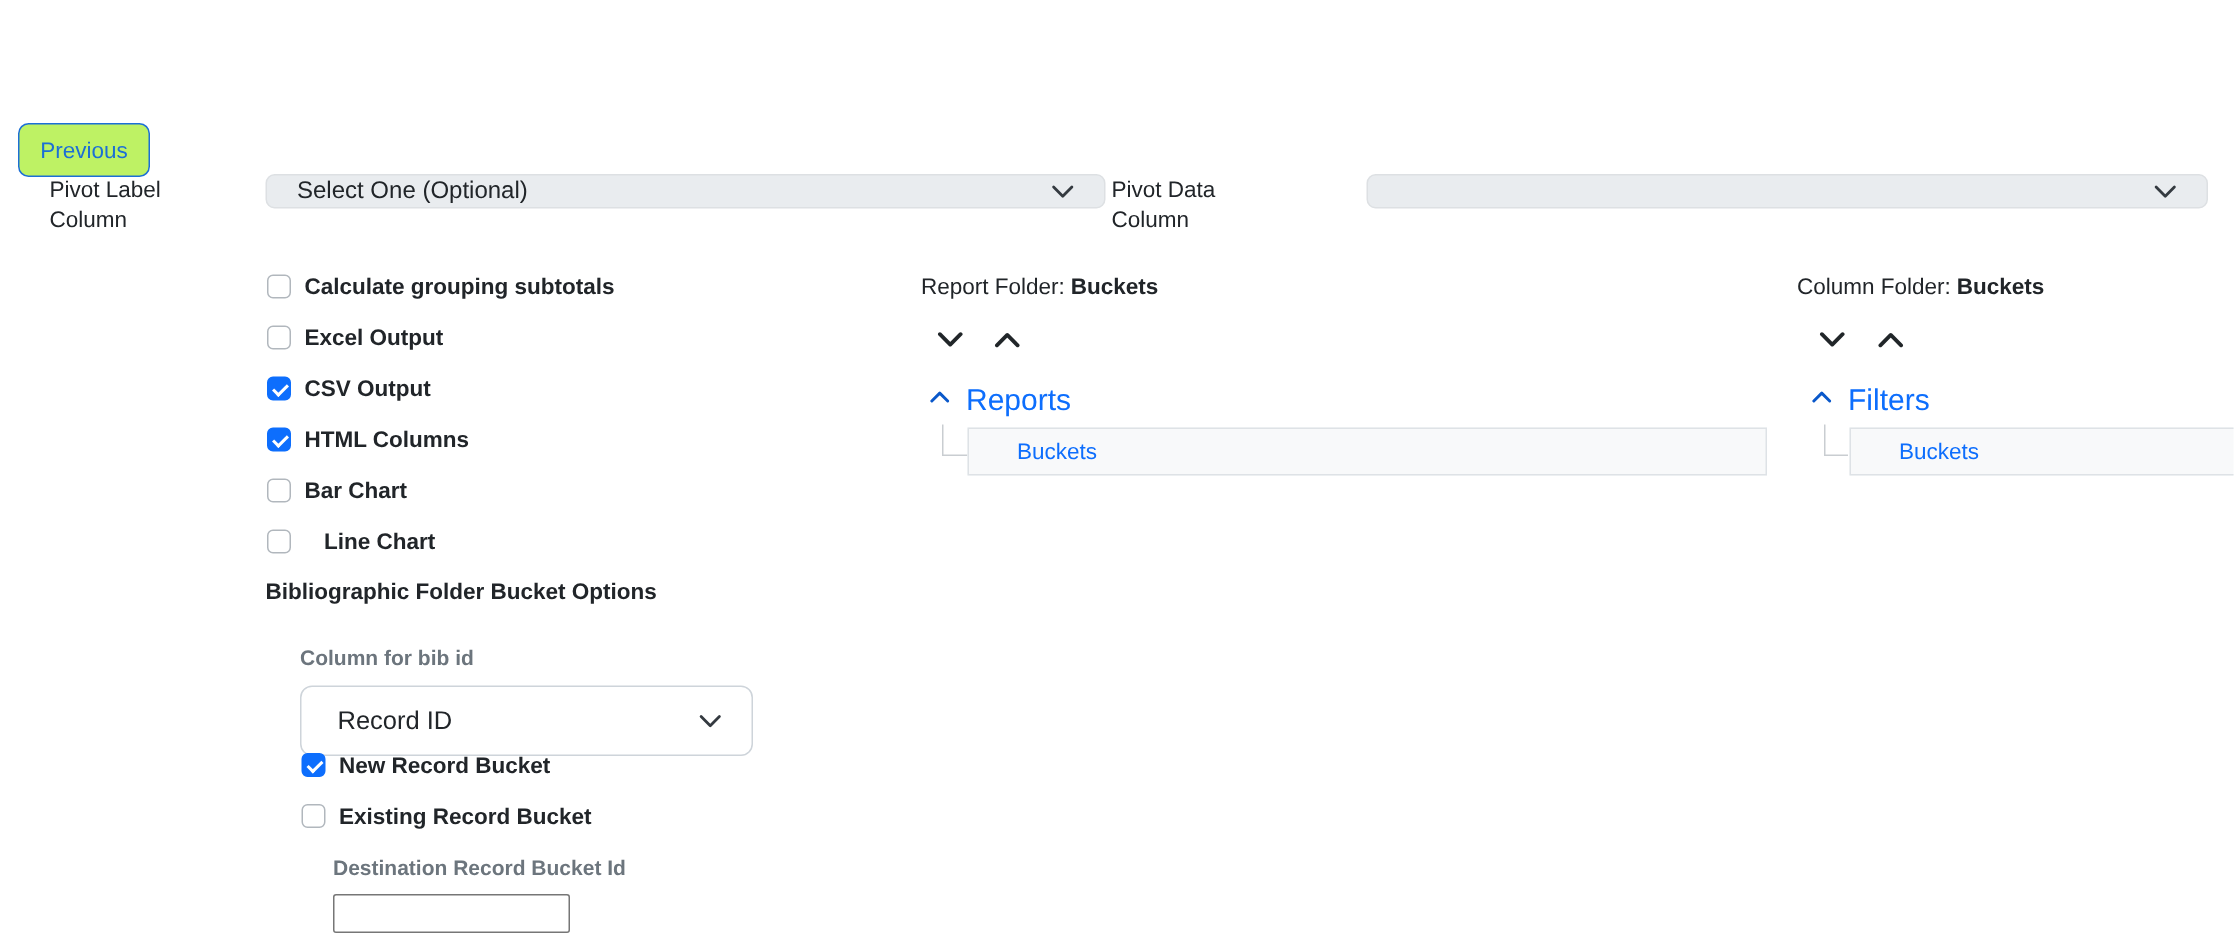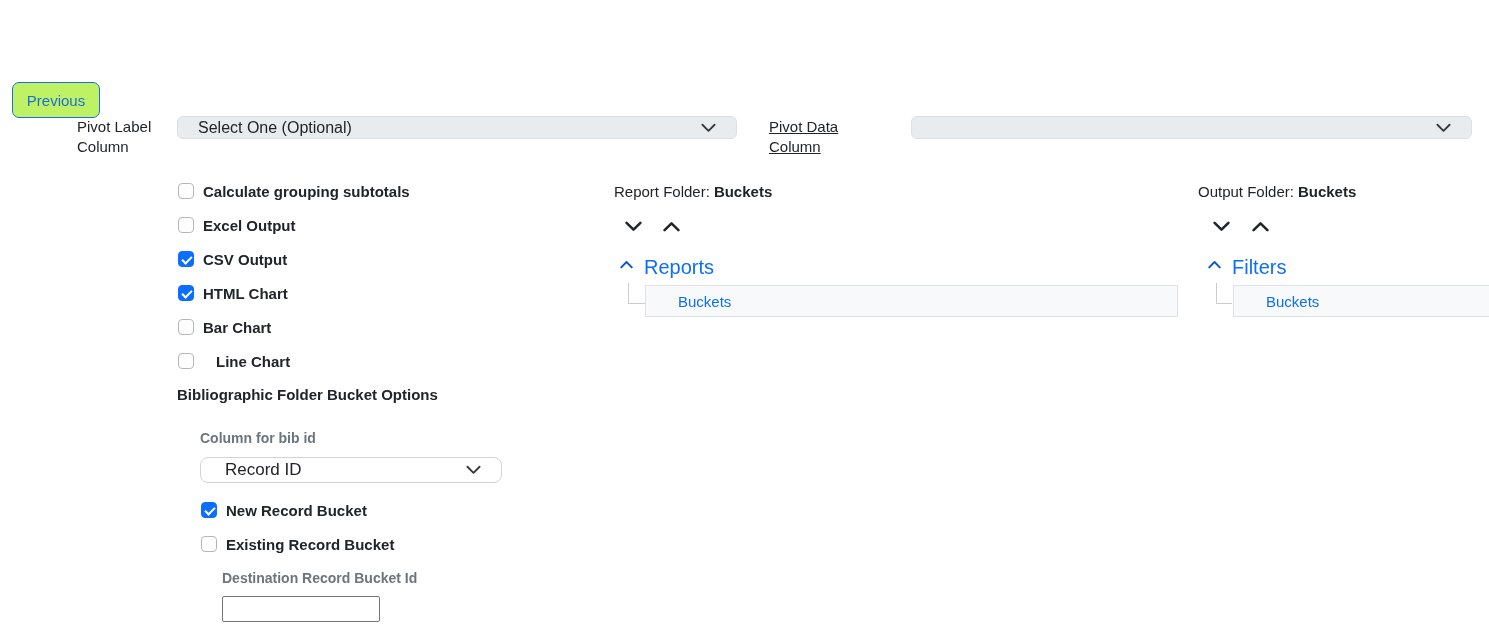--- a/index.html
+++ b/index.html
@@ -62,31 +62,31 @@
                 cursor: pointer; }
 </style>
 </head>
 <body>
 
 <div id="app">
 
 
   <button class="btn-outline">Previous</button>
 
-  <div class="field-label" style="left:33px;top:117px;width:96px;margin-left:44px;">Pivot Label Column</div>
+  <div class="field-label" style="left:33px;top:117px;width:96px;">Pivot Label Column</div>
   <div class="select gray" style="left:177px;top:116px;width:560px;">
     <span>Select One (Optional)</span>
     <span class="chev">
       <svg width="15" height="10" viewBox="0 0 16 10">
           <path d="M1.5 1.5l6.5 6.5 6.5-6.5" fill="none" stroke="currentColor" stroke-width="2" stroke-linecap="round" stroke-linejoin="round"></path>
         </svg>
     </span>
   </div>
 
-  <div class="field-label" style="left:769px;top:117px;width:80px;text-decoration:underline;">Pivot Data Column</div>
+  <div class="field-label" style="left:741px;top:117px;width:80px;">Pivot Data Column</div>
   <div class="select gray" style="left:911px;top:116px;width:561px;">
     <span></span>
     <span class="chev">
       <svg width="15" height="10" viewBox="0 0 16 10">
           <path d="M1.5 1.5l6.5 6.5 6.5-6.5" fill="none" stroke="currentColor" stroke-width="2" stroke-linecap="round" stroke-linejoin="round"></path>
         </svg>
     </span>
   </div>
 
 
@@ -97,35 +97,35 @@
   <div class="cbrow" style="left:178px;top:217px;">
     <span class="cb"></span>
     <label>Excel Output</label>
   </div>
   <div class="cbrow" style="left:178px;top:251px;">
     <span class="cb checked"></span>
     <label>CSV Output</label>
   </div>
   <div class="cbrow" style="left:178px;top:285px;">
     <span class="cb checked"></span>
-    <label>HTML Chart</label>
+    <label>HTML Columns</label>
   </div>
   <div class="cbrow" style="left:178px;top:319px;">
     <span class="cb"></span>
     <label>Bar Chart</label>
   </div>
   <div class="cbrow" style="left:178px;top:353px;gap:22px;">
     <span class="cb"></span>
     <label>Line Chart</label>
   </div>
 
   <div class="section-heading" style="left:177px;top:386px;">Bibliographic Folder Bucket Options</div>
 
   <div class="sub-label" style="left:200px;top:430px;">Column for bib id</div>
-  <div class="select white" style="left:200px;top:457px;width:302px;height:26px;">
+  <div class="select white" style="left:200px;top:457px;width:302px;height:47px;">
     <span>Record ID</span>
     <span class="chev">
       <svg width="15" height="10" viewBox="0 0 16 10">
           <path d="M1.5 1.5l6.5 6.5 6.5-6.5" fill="none" stroke="currentColor" stroke-width="2" stroke-linecap="round" stroke-linejoin="round"></path>
         </svg>
     </span>
   </div>
 
   <div class="cbrow" style="left:201px;top:502px;">
     <span class="cb checked"></span>
@@ -157,21 +157,21 @@
         <path d="M1.5 8.5L8 2l6.5 6.5" fill="none" stroke="currentColor" stroke-width="2.4" stroke-linecap="round" stroke-linejoin="round"></path>
       </svg>
   </span>
   <a class="tree-link" style="left:644px;top:256px;">Reports</a>
   <div class="connector" style="left:628px;top:283px;width:17px;height:21px;"></div>
   <div class="tree-row" style="left:645px;top:285px;width:533px;">
     <a>Buckets</a>
   </div>
 
   <div class="folder-header" style="left:1198px;top:183px;">
-    <span>Output Folder:</span><b>Buckets</b>
+    <span>Column Folder:</span><b>Buckets</b>
   </div>
   <button class="icon-btn" style="left:1211px;top:219px;">
     <svg width="17" height="11" viewBox="0 0 16 10">
         <path d="M1.5 1.5l6.5 6.5 6.5-6.5" fill="none" stroke="currentColor" stroke-width="2.4" stroke-linecap="round" stroke-linejoin="round"></path>
       </svg>
   </button>
   <button class="icon-btn" style="left:1250px;top:219px;">
     <svg width="17" height="11" viewBox="0 0 16 10">
         <path d="M1.5 8.5L8 2l6.5 6.5" fill="none" stroke="currentColor" stroke-width="2.4" stroke-linecap="round" stroke-linejoin="round"></path>
       </svg>

